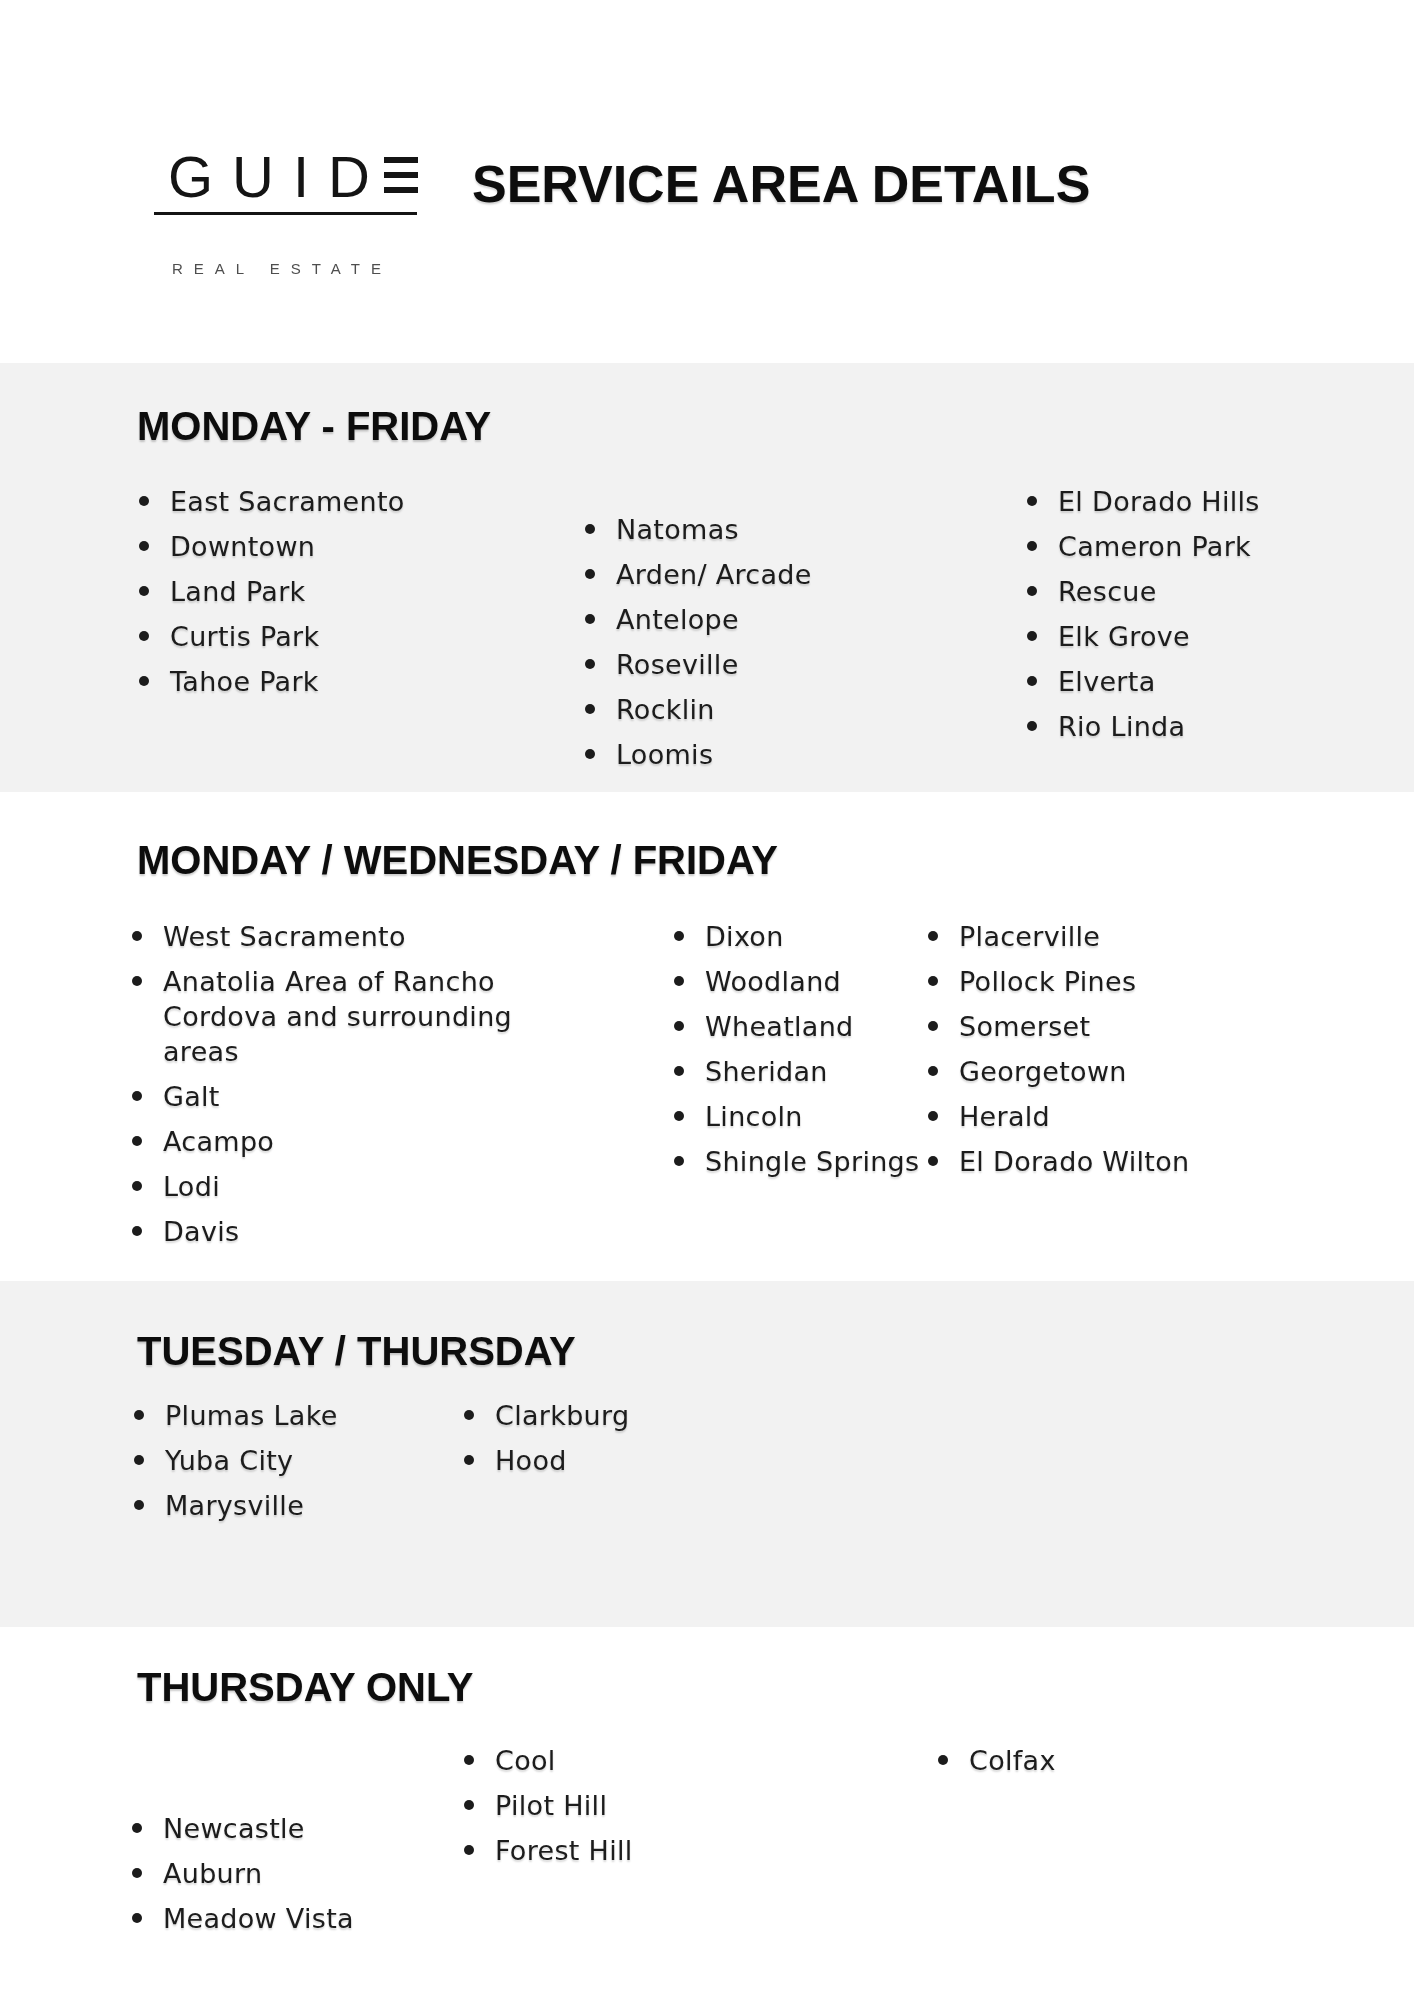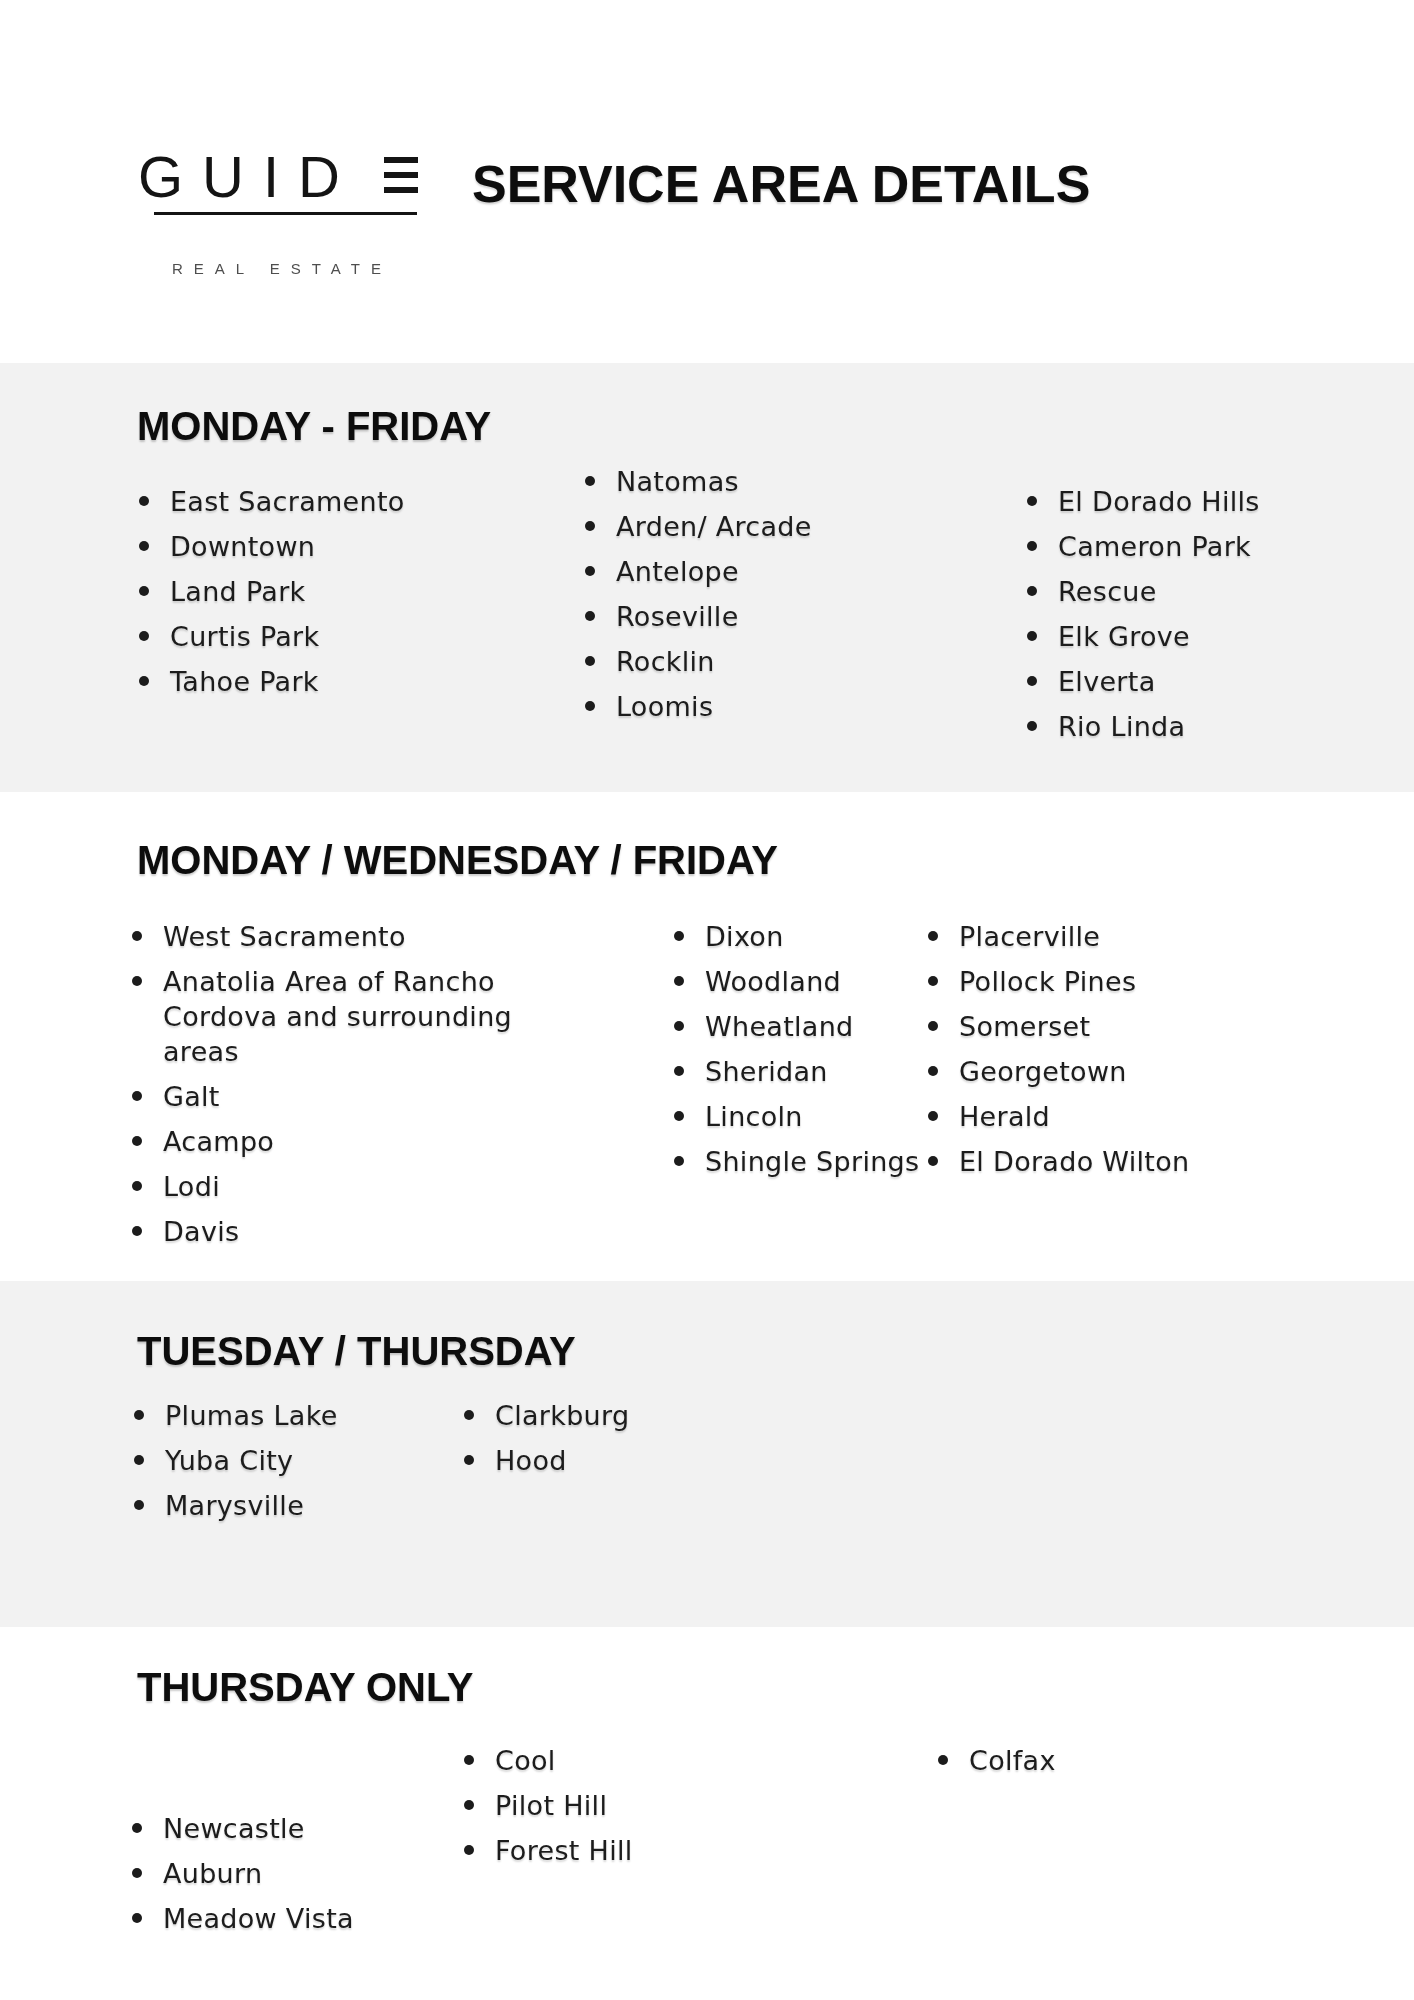--- a/index.html
+++ b/index.html
@@ -9,21 +9,21 @@
     margin:0 auto; background:#ffffff; overflow:hidden;
     font-family:"DejaVu Sans", sans-serif; color:#1c1c1c;
   }
   
   .shade { position:absolute; left:0; width:1414px; background:#f2f2f2; }
   .shade-1 { top:363px; height:429px; }
   .shade-2 { top:1281px; height:346px; }
 
   
   .logo-word {
-    position:absolute; left:138px; top:148px;
+    position:absolute; left:168px; top:148px;
     font-family:"Liberation Sans", sans-serif;
     font-size:58px; font-weight:400; letter-spacing:19px;
     color:#141414; line-height:1;
   }
   .logo-bars { position:absolute; left:384px; top:157px; width:34px; }
   .logo-bars .bar { width:34px; height:6px; background:#141414; margin-bottom:9px; }
   .logo-line { position:absolute; left:154px; top:212px; width:263px; height:3px; background:#141414; }
   .logo-sub {
     position:absolute; left:172px; top:219px;
     font-family:"Liberation Sans", sans-serif;
@@ -84,21 +84,21 @@
 
   <section>
     <h2 class="sec-heading" style="top:406px;">MONDAY - FRIDAY</h2>
     <ul class="city-col" style="left:139px; top:484px;">
         <li>East Sacramento</li>
         <li>Downtown</li>
         <li>Land Park</li>
         <li>Curtis Park</li>
         <li>Tahoe Park</li>
       </ul>
-    <ul class="city-col" style="left:585px; top:464px;">
+    <ul class="city-col" style="left:585px; top:512px;">
         <li>Natomas</li>
         <li>Arden/ Arcade</li>
         <li>Antelope</li>
         <li>Roseville</li>
         <li>Rocklin</li>
         <li>Loomis</li>
       </ul>
     <ul class="city-col" style="left:1027px; top:484px;">
         <li>El Dorado Hills</li>
         <li>Cameron Park</li>

